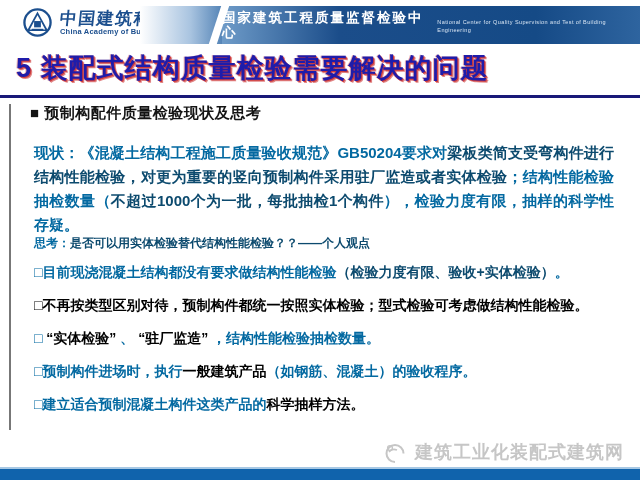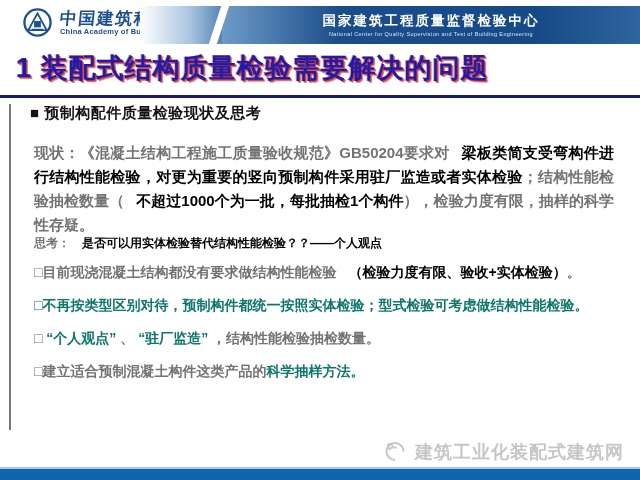--- a/index.html
+++ b/index.html
@@ -6,21 +6,21 @@
   #slide{
     position:relative;width:640px;height:480px;background:#ffffff;
     overflow:hidden;font-family:"Liberation Sans","DejaVu Sans",sans-serif;
   }
   
   .hdr{position:absolute;left:0;top:0;width:640px;height:46px;background:#fff;}
   .hdr-stripe{position:absolute;left:140px;top:6px;width:84px;height:38px;
     background:linear-gradient(90deg,#ffffff 0%,#a9c4e0 60%,#4f80b4 100%);}
   .hdr-panel{position:absolute;left:222px;top:6px;width:418px;height:38px;
     background:linear-gradient(90deg,#6e9bc8 0%,#1b4d8a 28%,#154a86 75%,#2e649f 100%);
-    display:flex;flex-direction:column;align-items:center;justify-content:center;}
+    display:flex;align-items:center;justify-content:center;}
   .hdr-slash{position:absolute;left:215px;top:6px;width:8px;height:38px;
     background:#ffffff;transform:skewX(-18deg);}
   .hdr-cn{color:#ffffff;font-size:13.5px;font-weight:bold;letter-spacing:2px;line-height:15px;}
   .hdr-en{color:#d9e6f4;font-size:5.5px;letter-spacing:.4px;line-height:8px;margin-top:2px;}
   .logo{position:absolute;left:22px;top:7px;display:flex;align-items:center;}
   .logo-emblem{width:31px;height:31px;margin-right:7px;}
   .logo-txt{display:flex;flex-direction:column;}
   .logo-cn{color:#1c4f8e;font-size:17px;font-weight:900;letter-spacing:1.5px;
     transform:skewX(-6deg);line-height:18px;font-family:"DejaVu Serif","Liberation Serif",serif;}
   .logo-en{color:#1c4f8e;font-size:7.5px;font-weight:bold;line-height:9px;letter-spacing:.2px;}
@@ -30,25 +30,25 @@
     text-shadow:2px 2px 0 rgba(201,34,34,.55),1px 1px 0 rgba(201,34,34,.75),-1px 0 0 rgba(201,34,34,.35);}
   .title-rule{position:absolute;left:0;top:95px;width:640px;height:3px;background:#181878;}
   .left-rule{position:absolute;left:9px;top:104px;width:2px;height:326px;background:#4a4a4a;opacity:.75;}
   
   .heading{position:absolute;left:30px;top:104px;font-size:15px;font-weight:900;color:#141414;letter-spacing:.5px;}
   .para{position:absolute;left:34px;width:580px;font-weight:bold;}
   .status{top:141px;font-size:15px;line-height:24px;text-align:justify;}
   .think{top:231px;font-size:12px;line-height:24px;}
   .bullets{position:absolute;left:34px;top:262px;width:588px;}
   .bullets p{margin:0 0 12px 0;font-size:14px;font-weight:bold;line-height:21px;}
-  .seg-black{color:#737373;}
-  .seg-red{color:#000000;margin-left:12px;}
-  .seg-maroon{color:#0f766e;}
+  .seg-black{color:#0369a1;}
+  .seg-red{color:#0c4a6e;}
+  .seg-maroon{color:#000000;}
   
-  .watermark{position:absolute;right:16px;bottom:16px;display:flex;align-items:flex-start;}
+  .watermark{position:absolute;right:16px;bottom:16px;display:flex;align-items:flex-end;}
   .wm-icon{width:26px;height:22px;margin-right:6px;}
   .wm-text{color:#c6c6c6;font-size:18px;font-weight:bold;letter-spacing:1px;}
   .bottom-line{position:absolute;left:0;bottom:11px;width:640px;height:2px;background:#a7c8e4;}
   .bottom-bar{position:absolute;left:0;bottom:0;width:640px;height:11px;background:#1063ac;}
 </style>
 </head>
 <body>
 
 <div id="slide">
 
@@ -66,34 +66,35 @@
       </div>
     </div>
     <div class="hdr-stripe"></div>
     <div class="hdr-panel">
       <span class="hdr-cn">国家建筑工程质量监督检验中心</span>
       <span class="hdr-en">National Center for Quality Supervision and Test of Building Engineering</span>
     </div>
     <div class="hdr-slash"></div>
   </div>
 
-  <div class="title">1  装配式结构质量检验需要解决的问题</div>
+  <div class="title">5  装配式结构质量检验需要解决的问题</div>
   <div class="title-rule"></div>
   <div class="left-rule"></div>
 
   <div class="heading">■ 预制构配件质量检验现状及思考</div>
 
   <div class="para status"><span class="seg-black">现状：《混凝土结构工程施工质量验收规范》GB50204要求对</span><span class="seg-red">梁板类简支受弯构件进行结构性能检验，对更为重要的竖向预制构件采用驻厂监造或者实体检验</span><span class="seg-black">；结构性能检验抽检数量（</span><span class="seg-red">不超过1000个为一批，每批抽检1个构件</span><span class="seg-black">），检验力度有限，抽样的科学性存疑。</span></div>
 
   <div class="para think"><span class="seg-black">思考：</span><span class="seg-red">是否可以用实体检验替代结构性能检验？？——个人观点</span></div>
 
   <div class="bullets">
     <p><span class="seg-black">□目前现浇混凝土结构都没有要求做结构性能检验</span><span class="seg-red">（检验力度有限、验收+实体检验）</span><span class="seg-black">。</span></p>
     <p><span class="seg-maroon">□不再按类型区别对待，预制构件都统一按照实体检验；型式检验可考虑做结构性能检验。</span></p>
-    <p><span class="seg-black">□ </span><span class="seg-maroon">“个人观点”</span><span class="seg-black"> 、 </span><span class="seg-maroon">“驻厂监造”</span><span class="seg-black"> ，结构性能检验抽检数量。</span></p>
+    <p><span class="seg-black">□ </span><span class="seg-maroon">“实体检验”</span><span class="seg-black"> 、 </span><span class="seg-maroon">“驻厂监造”</span><span class="seg-black"> ，结构性能检验抽检数量。</span></p>
+    <p><span class="seg-black">□预制构件进场时，执行</span><span class="seg-maroon">一般建筑产品</span><span class="seg-black">（如钢筋、混凝土）的验收程序。</span></p>
     <p><span class="seg-black">□建立适合预制混凝土构件这类产品的</span><span class="seg-maroon">科学抽样方法。</span></p>
   </div>
 
   <div class="watermark">
     <svg class="wm-icon" viewBox="0 0 26 22">
       <path d="M12 20 a8.5 8.5 0 1 1 8.5 -8.5" fill="none" stroke="#c6c6c6" stroke-width="2"></path>
       <path d="M6 10 q3 -4 8 -2" fill="none" stroke="#c6c6c6" stroke-width="1.6"></path>
       <circle cx="7" cy="6" r="2.4" fill="none" stroke="#c6c6c6" stroke-width="1.4"></circle>
     </svg>
     <span class="wm-text">建筑工业化装配式建筑网</span>

